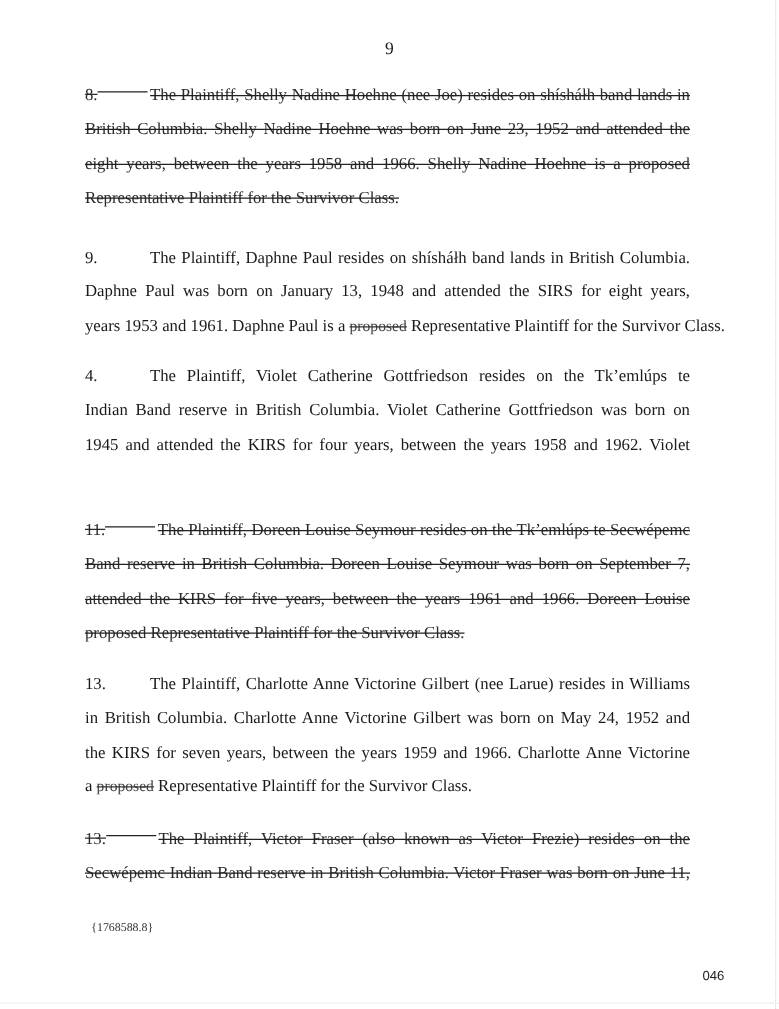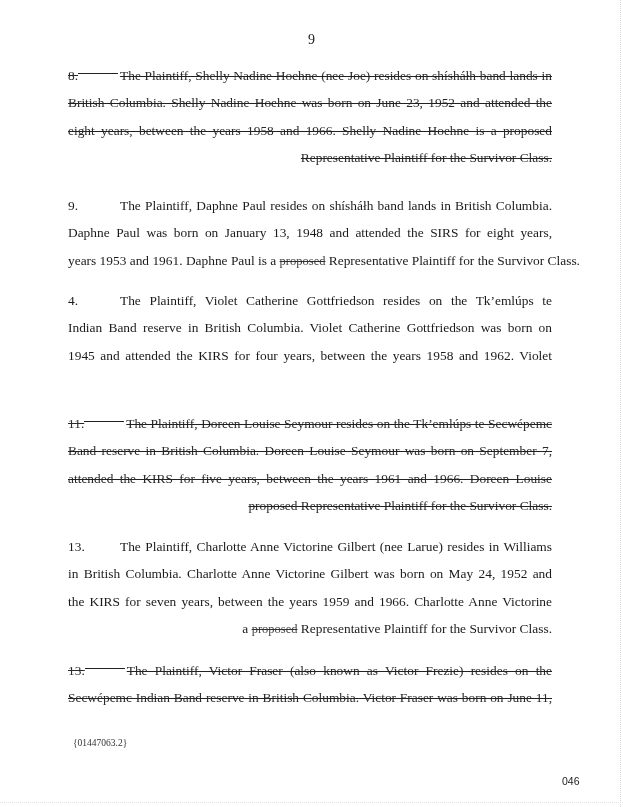--- a/index.html
+++ b/index.html
@@ -27,21 +27,20 @@
       position: absolute;
       left: 68px;
       width: 484px;
       font-size: 13.4px;
       line-height: 27.4px;
     }
     .line {
       display: block;
       white-space: nowrap;
       height: 27.4px;
-      text-align: right;
     }
     .line.justify {
       text-align: justify;
       text-align-last: justify;
       white-space: normal;
       overflow: hidden;
     }
     .num {
       display: inline-block;
       width: 52px;
@@ -147,14 +146,14 @@
   <span class="line justify">in British Columbia.  Charlotte Anne Victorine Gilbert was born on May 24, 1952 and attended</span>
   <span class="line justify">the KIRS for seven years, between the years 1959 and 1966. Charlotte Anne Victorine Gilbert is</span>
   <span class="line"><span>a </span><span class="del-word">proposed</span><span> Representative Plaintiff for the Survivor Class.</span></span>
 </div>
 
 <div class="para struck" id="p13">
   <span class="line justify"><span class="num" style="width:auto">13.</span><span class="tab-line"></span><span>The Plaintiff, Victor Fraser (also known as Victor Frezie) resides on the Tk’emlúps te</span></span>
   <span class="line justify">Secwépemc Indian Band reserve in British Columbia. Victor Fraser was born on June 11, 1957</span>
 </div>
 
-<div class="doc-id">{01447063.2}</div>
+<div class="doc-id">{1768588.8}</div>
 <div class="bates">046</div>
 
 </body></html>

